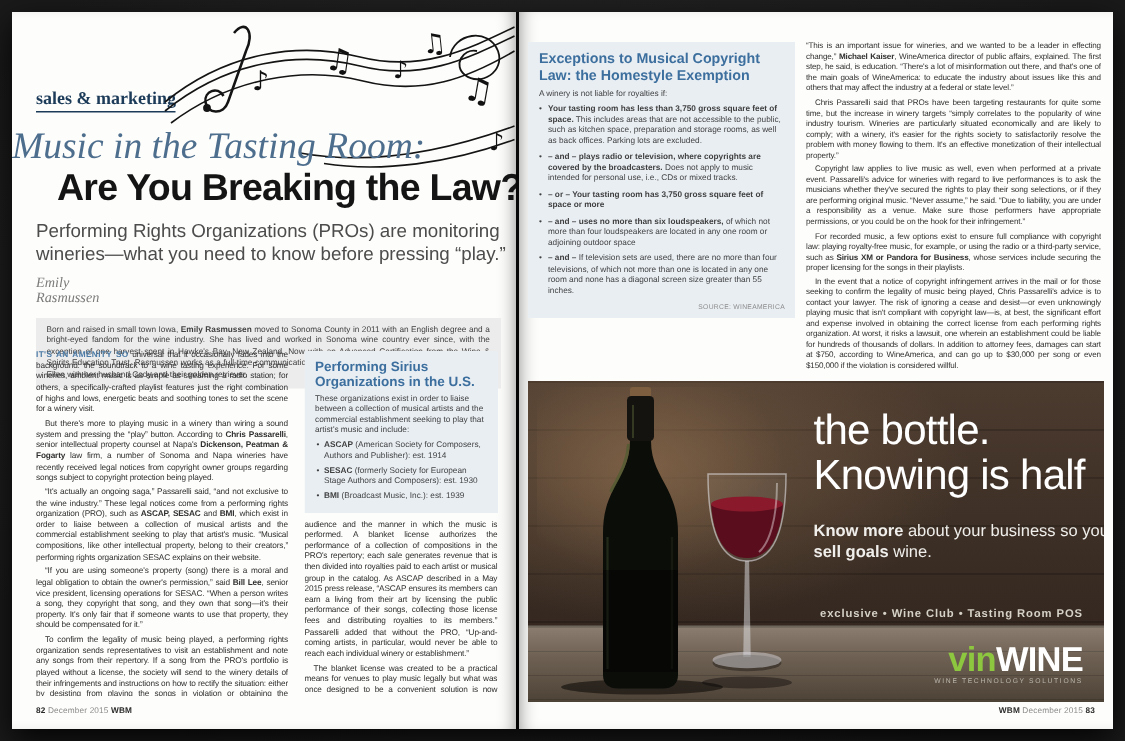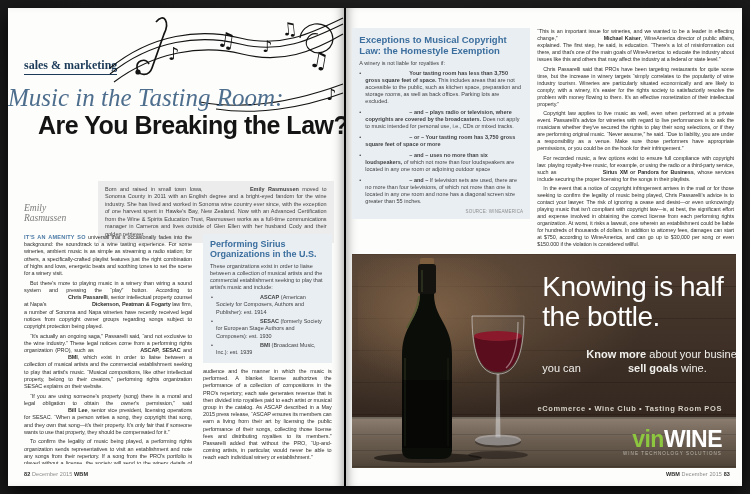--- a/index.html
+++ b/index.html
@@ -10,30 +10,30 @@
   .page-left{width:363px;box-shadow:inset -8px 0 12px -8px rgba(0,0,0,.45);}
   .fold{width:3px;background:linear-gradient(180deg,#0c0c0c,#000);}
   .page-right{width:428px;box-shadow:inset 8px 0 12px -8px rgba(0,0,0,.45);}
 
   
   .sec-header{position:absolute;left:16px;top:10px;font-family:"Liberation Serif",serif;font-weight:600;font-size:12px;color:#1c3b59;border-bottom:1.5px solid #1c3b59;padding-bottom:1px;margin-top:40px;}
   .music{position:absolute;right:0;top:0;width:240px;height:110px;}
   .title1{position:absolute;left:0;top:76px;font-family:"Liberation Serif",serif;font-style:italic;font-size:25px;color:#4e6e8e;white-space:nowrap;}
   .title2{position:absolute;left:30px;top:103px;font-weight:bold;font-size:25px;color:#141414;letter-spacing:-.5px;white-space:nowrap;}
   .subtitle{position:absolute;left:16px;top:139px;width:344px;font-size:12.5px;line-height:1.2;color:#4c4c4c;}
-  .authorrow{position:absolute;left:16px;top:173px;right:10px;display:flex;gap:8px;align-items:center;}
+  .authorrow{position:absolute;left:16px;top:173px;right:10px;display:flex;gap:8px;align-items:flex-start;flex-direction:column;}
   .author{width:66px;font-family:"Liberation Serif",serif;font-style:italic;font-size:9.5px;color:#7b7b7b;padding-top:3px;flex-shrink:0;}
   .bio{flex:1;background:#ececec;padding:5px 7px;font-size:5.5px;line-height:1.35;color:#3f3f3f;text-align:justify;}
   .cols{position:absolute;left:16px;right:12px;top:226px;bottom:22px;display:flex;gap:11px;overflow:hidden;}
   .col1{width:168px;flex-shrink:0;}
   .col2{flex:1;display:flex;flex-direction:column;overflow:hidden;}
   .bodycol{font-size:5.5px;line-height:1.31;color:#303030;text-align:justify;letter-spacing:-.1px;overflow:hidden;}
   .bodycol p{margin:0 0 2.5px;}
   .bodycol p + p{text-indent:6px;}
-  .rb{font-weight:bold;margin-left:44px;}
+  .rb{font-weight:bold;}
   .lead{color:#4a7aa6;font-weight:bold;letter-spacing:.25px;}
   .probox{background:#e9eef3;padding:6px 7px 4px;margin-bottom:5px;}
   .probox-title{font-size:9px;font-weight:bold;color:#3c6f9e;line-height:1.1;margin-bottom:3px;}
   .probox-intro{font-size:5.5px;line-height:1.3;color:#3f3f3f;margin-bottom:3px;text-align:left;}
   .probox-items p{margin:0 0 2.5px;}
   .pro-item{font-size:5.5px;line-height:1.3;color:#3f3f3f;position:relative;padding-left:6px;text-align:left;}
   .pro-item::before{content:"•";position:absolute;left:1px;}
   .footer{position:absolute;bottom:9px;font-size:5.5px;color:#8a8a8a;letter-spacing:.1px;}
   .fl{left:16px;} .fr{right:12px;}
   .fp,.fm{font-weight:bold;color:#2b2b2b;}
@@ -94,20 +94,21 @@
           <text x="112" y="38" font-size="21" transform="rotate(8 112 38)">♫</text>
           <text x="158" y="44" font-size="16">♪</text>
           <text x="178" y="28" font-size="18" transform="rotate(-6 178 28)">♫</text>
           <text x="204" y="58" font-size="22" transform="rotate(10 204 58)">♫</text>
           <text x="222" y="92" font-size="16">♪</text>
         </g>
       </svg>
 
       <div class="title1">Music in the Tasting Room:</div>
       <div class="title2">Are You Breaking the Law?</div>
+      <div class="subtitle">Performing Rights Organizations (PROs) are monitoring wineries—what you need to know before pressing “play.”</div>
 
       <div class="authorrow">
         <div class="author">Emily Rasmussen</div>
         <div class="bio"><span>Born and raised in small town Iowa, </span><span class="rb">Emily Rasmussen</span><span> moved to Sonoma County in 2011 with an English degree and a bright-eyed fandom for the wine industry. She has lived and worked in Sonoma wine country ever since, with the exception of one harvest spent in Hawke's Bay, New Zealand. Now with an Advanced Certification from the Wine &amp; Spirits Education Trust, Rasmussen works as a full-time communications manager in Carneros and lives outside of Glen Ellen with her husband Cody and their golden retriever.</span></div>
       </div>
 
       <div class="cols">
         <div class="bodycol col1">
             <p><span class="lead">IT'S AN AMENITY SO</span><span> universal that it occasionally fades into the background: the soundtrack to a wine tasting experience. For some wineries, ambient music is as simple as streaming a radio station; for others, a specifically-crafted playlist features just the right combination of highs and lows, energetic beats and soothing tones to set the scene for a winery visit.</span></p>
             <p><span>But there's more to playing music in a winery than wiring a sound system and pressing the “play” button. According to </span><span class="rb">Chris Passarelli</span><span>, senior intellectual property counsel at Napa's </span><span class="rb">Dickenson, Peatman &amp; Fogarty</span><span> law firm, a number of Sonoma and Napa wineries have recently received legal notices from copyright owner groups regarding songs subject to copyright protection being played.</span></p>
@@ -187,25 +188,25 @@
           <path d="M116,78 C118,102 126,114 140,114 C154,114 162,102 164,78 C156,84 124,84 116,78 Z" fill="#5a0d1d"></path>
           <ellipse cx="140" cy="78" rx="24" ry="5" fill="#8a1a2b"></ellipse>
           <path d="M160,64 C160,88 155,104 148,110" stroke="rgba(255,255,255,.4)" stroke-width="1.3" fill="none"></path>
           <path d="M138.6,116 L137.5,180 L142.5,180 L141.4,116 Z" fill="rgba(225,225,230,.5)"></path>
           <ellipse cx="140" cy="184" rx="23" ry="5.5" fill="rgba(40,35,30,.55)"></ellipse>
           <ellipse cx="140" cy="182" rx="23" ry="5.5" fill="rgba(225,225,230,.45)"></ellipse>
         </svg>
 
         <div class="ad-copy">
           <div class="ad-headline">
+            <div>the bottle.</div>
             <div>Knowing is half</div>
-            <div>the bottle.</div>
           </div>
           <div class="ad-sub"><span class="rb">Know more</span><span> about your business so you can </span><span class="rb">sell goals</span><span> wine.</span></div>
-          <div class="ad-services">eCommerce  •  Wine Club  •  Tasting Room POS</div>
+          <div class="ad-services">exclusive  •  Wine Club  •  Tasting Room POS</div>
           <div class="ad-logo">
             <span class="logo-vin">vin</span><span class="logo-suite">WINE</span>
             <div class="logo-tag">WINE TECHNOLOGY SOLUTIONS</div>
           </div>
         </div>
       </div>
 
       <div class="footer fr">
         <span class="fm">WBM</span><span class="fi"> December 2015 </span><span class="fp">83</span>
       </div>

